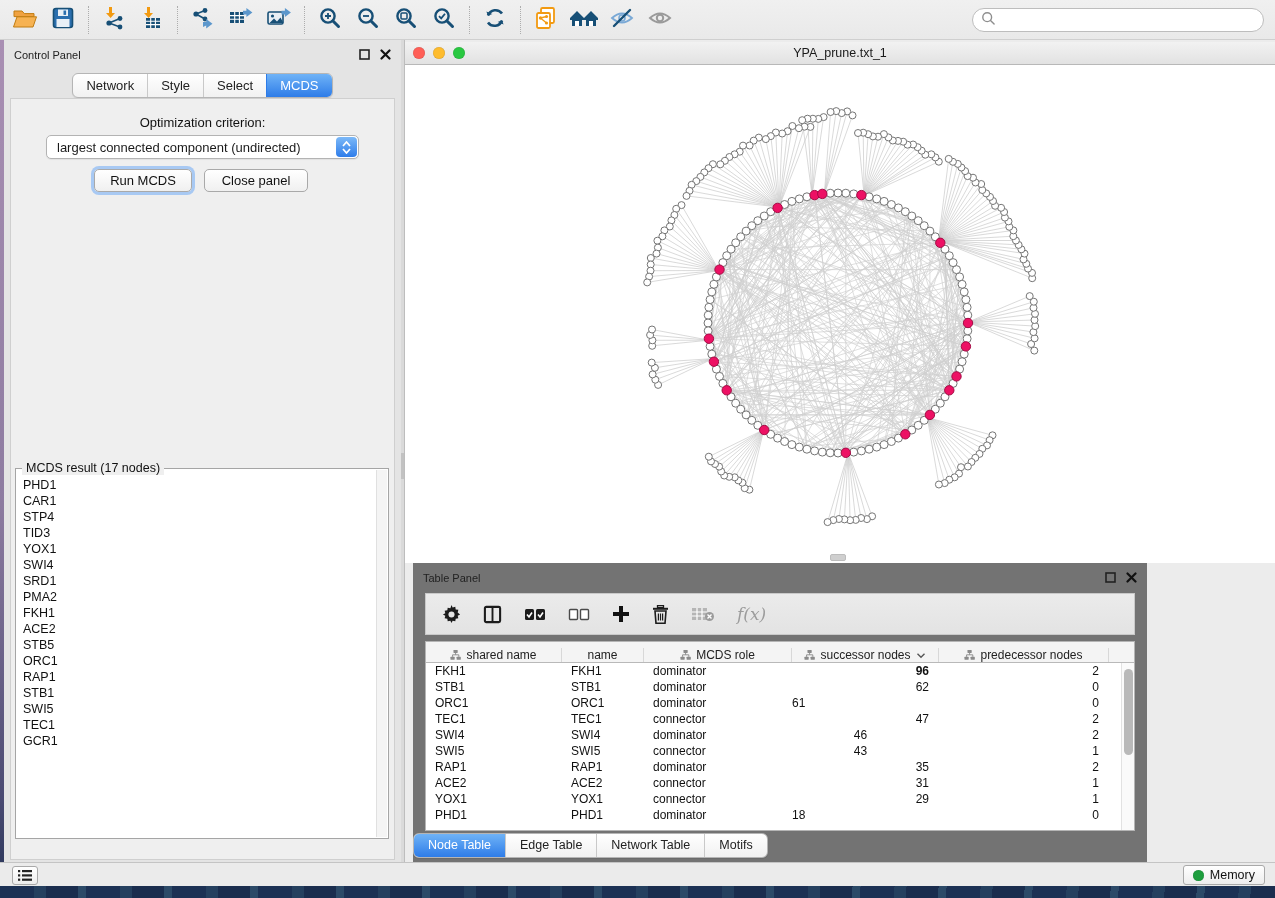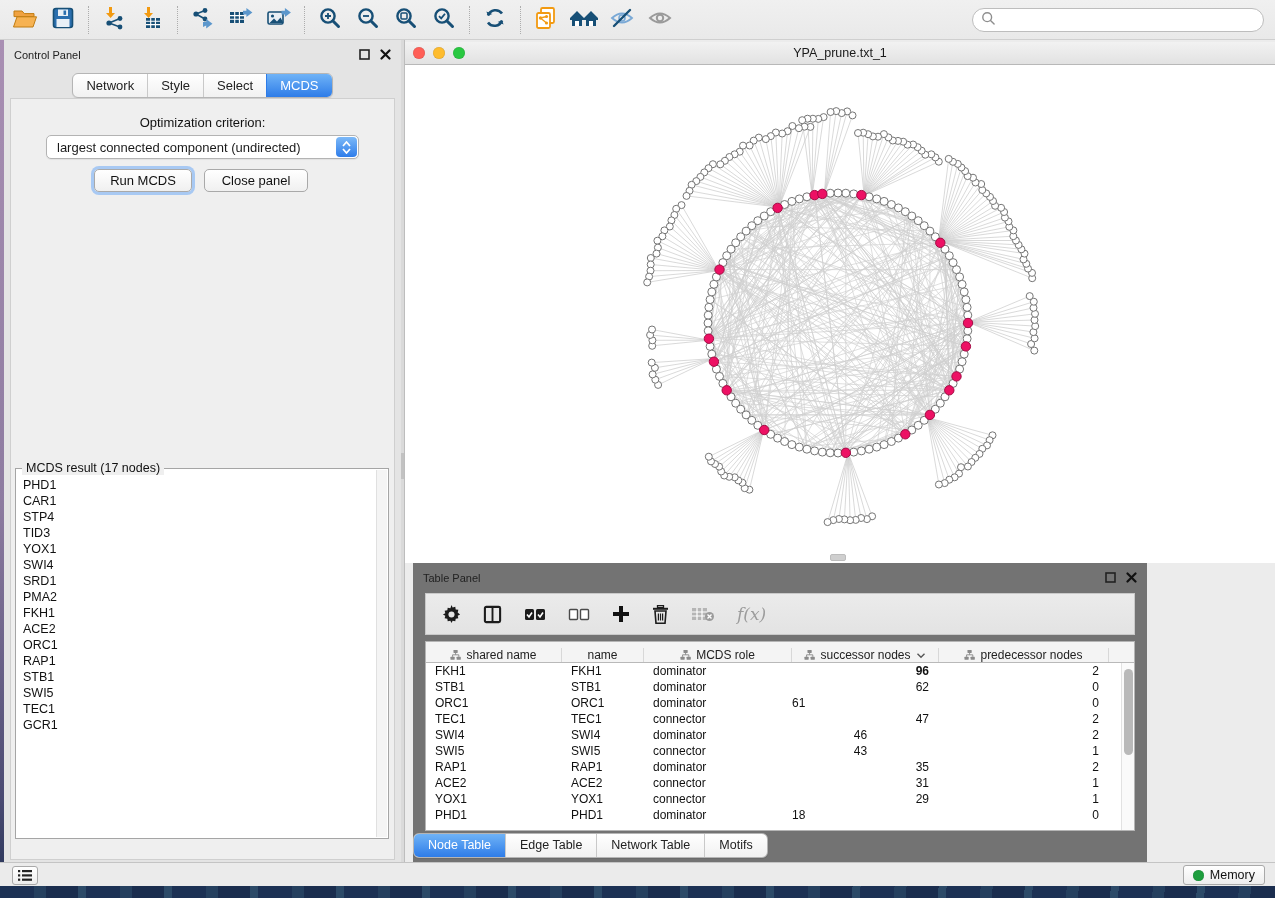--- a/index.html
+++ b/index.html
@@ -302,20 +302,21 @@
           <div class="mcds-item">PHD1</div>
           <div class="mcds-item">CAR1</div>
           <div class="mcds-item">STP4</div>
           <div class="mcds-item">TID3</div>
           <div class="mcds-item">YOX1</div>
           <div class="mcds-item">SWI4</div>
           <div class="mcds-item">SRD1</div>
           <div class="mcds-item">PMA2</div>
           <div class="mcds-item">FKH1</div>
           <div class="mcds-item">ACE2</div>
+          <div class="mcds-item">STB5</div>
           <div class="mcds-item">ORC1</div>
           <div class="mcds-item">RAP1</div>
           <div class="mcds-item">STB1</div>
           <div class="mcds-item">SWI5</div>
           <div class="mcds-item">TEC1</div>
           <div class="mcds-item">GCR1</div>
         </div>
       <div id="mcds-scroll"></div>
     </div>
   </div>

